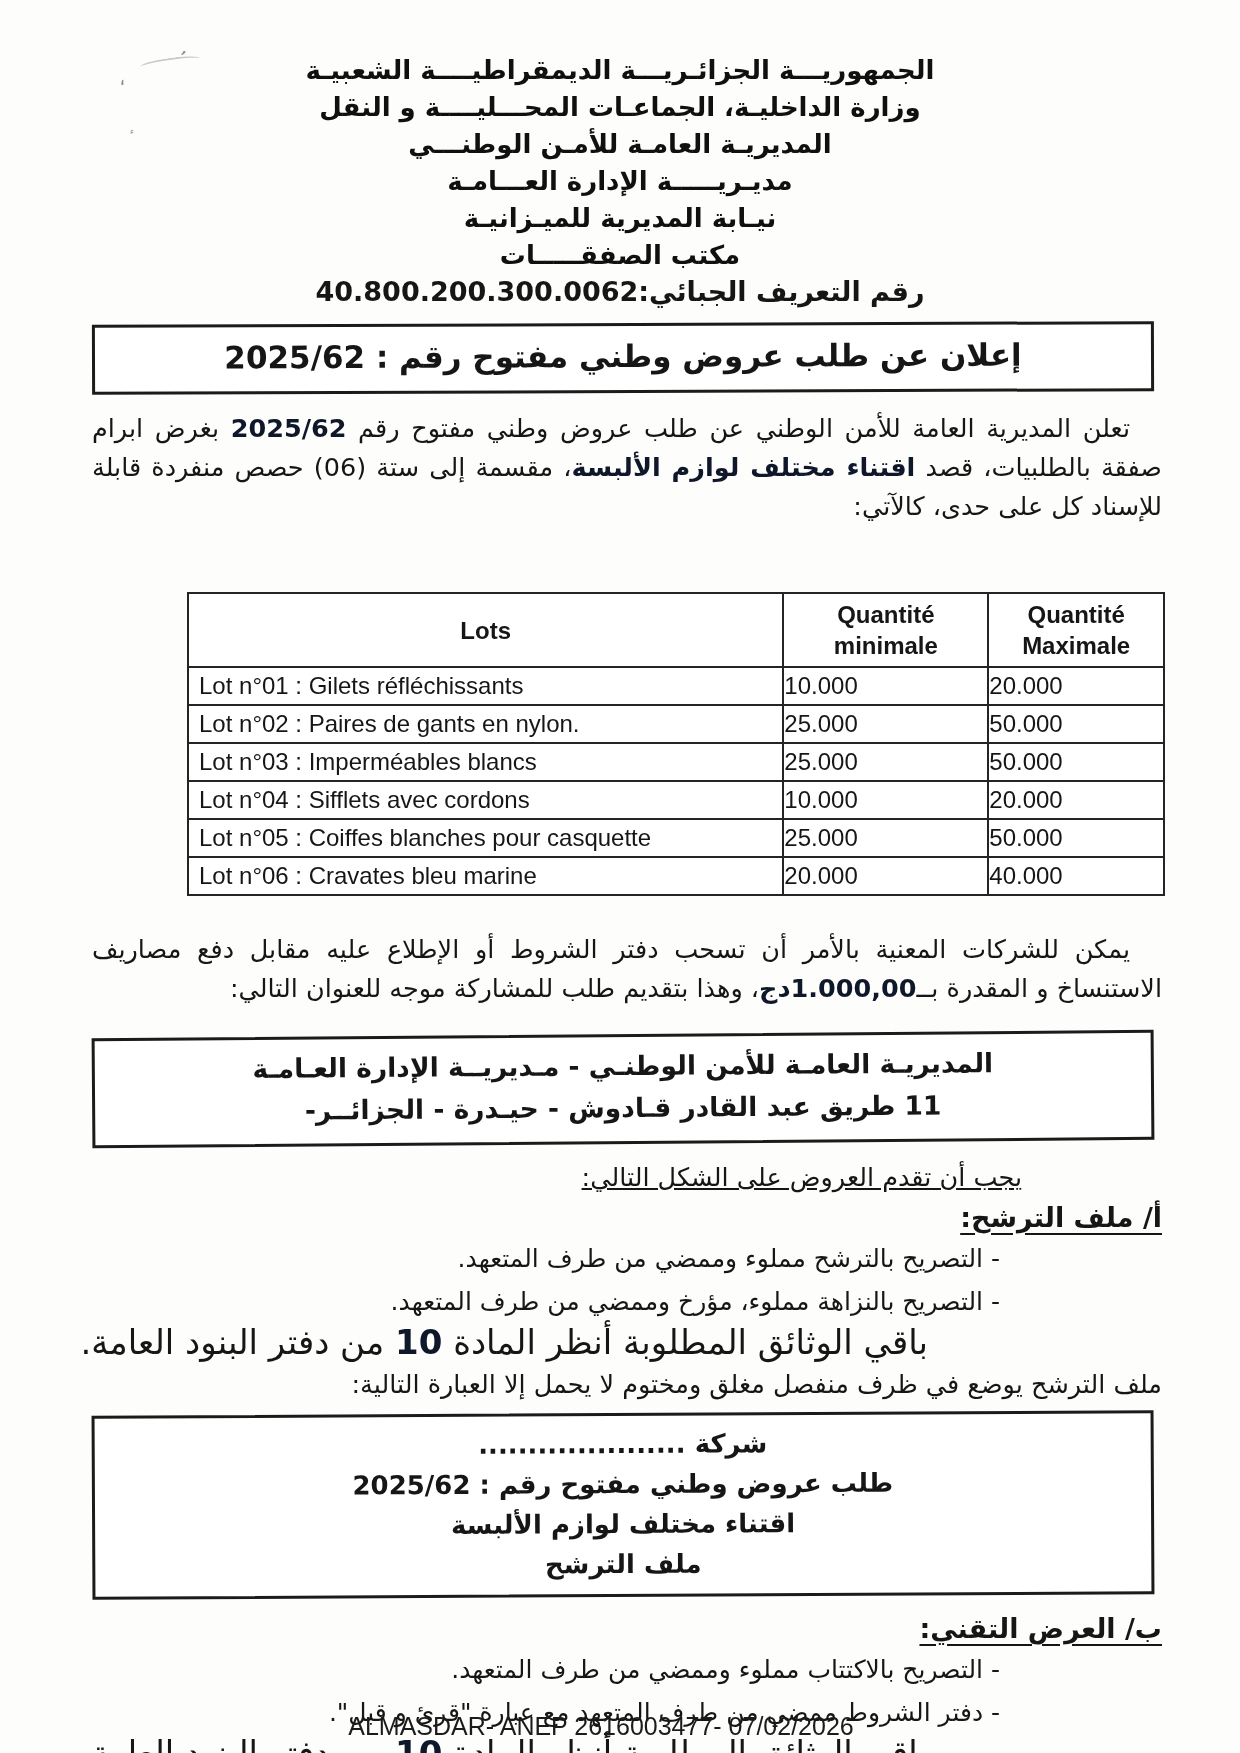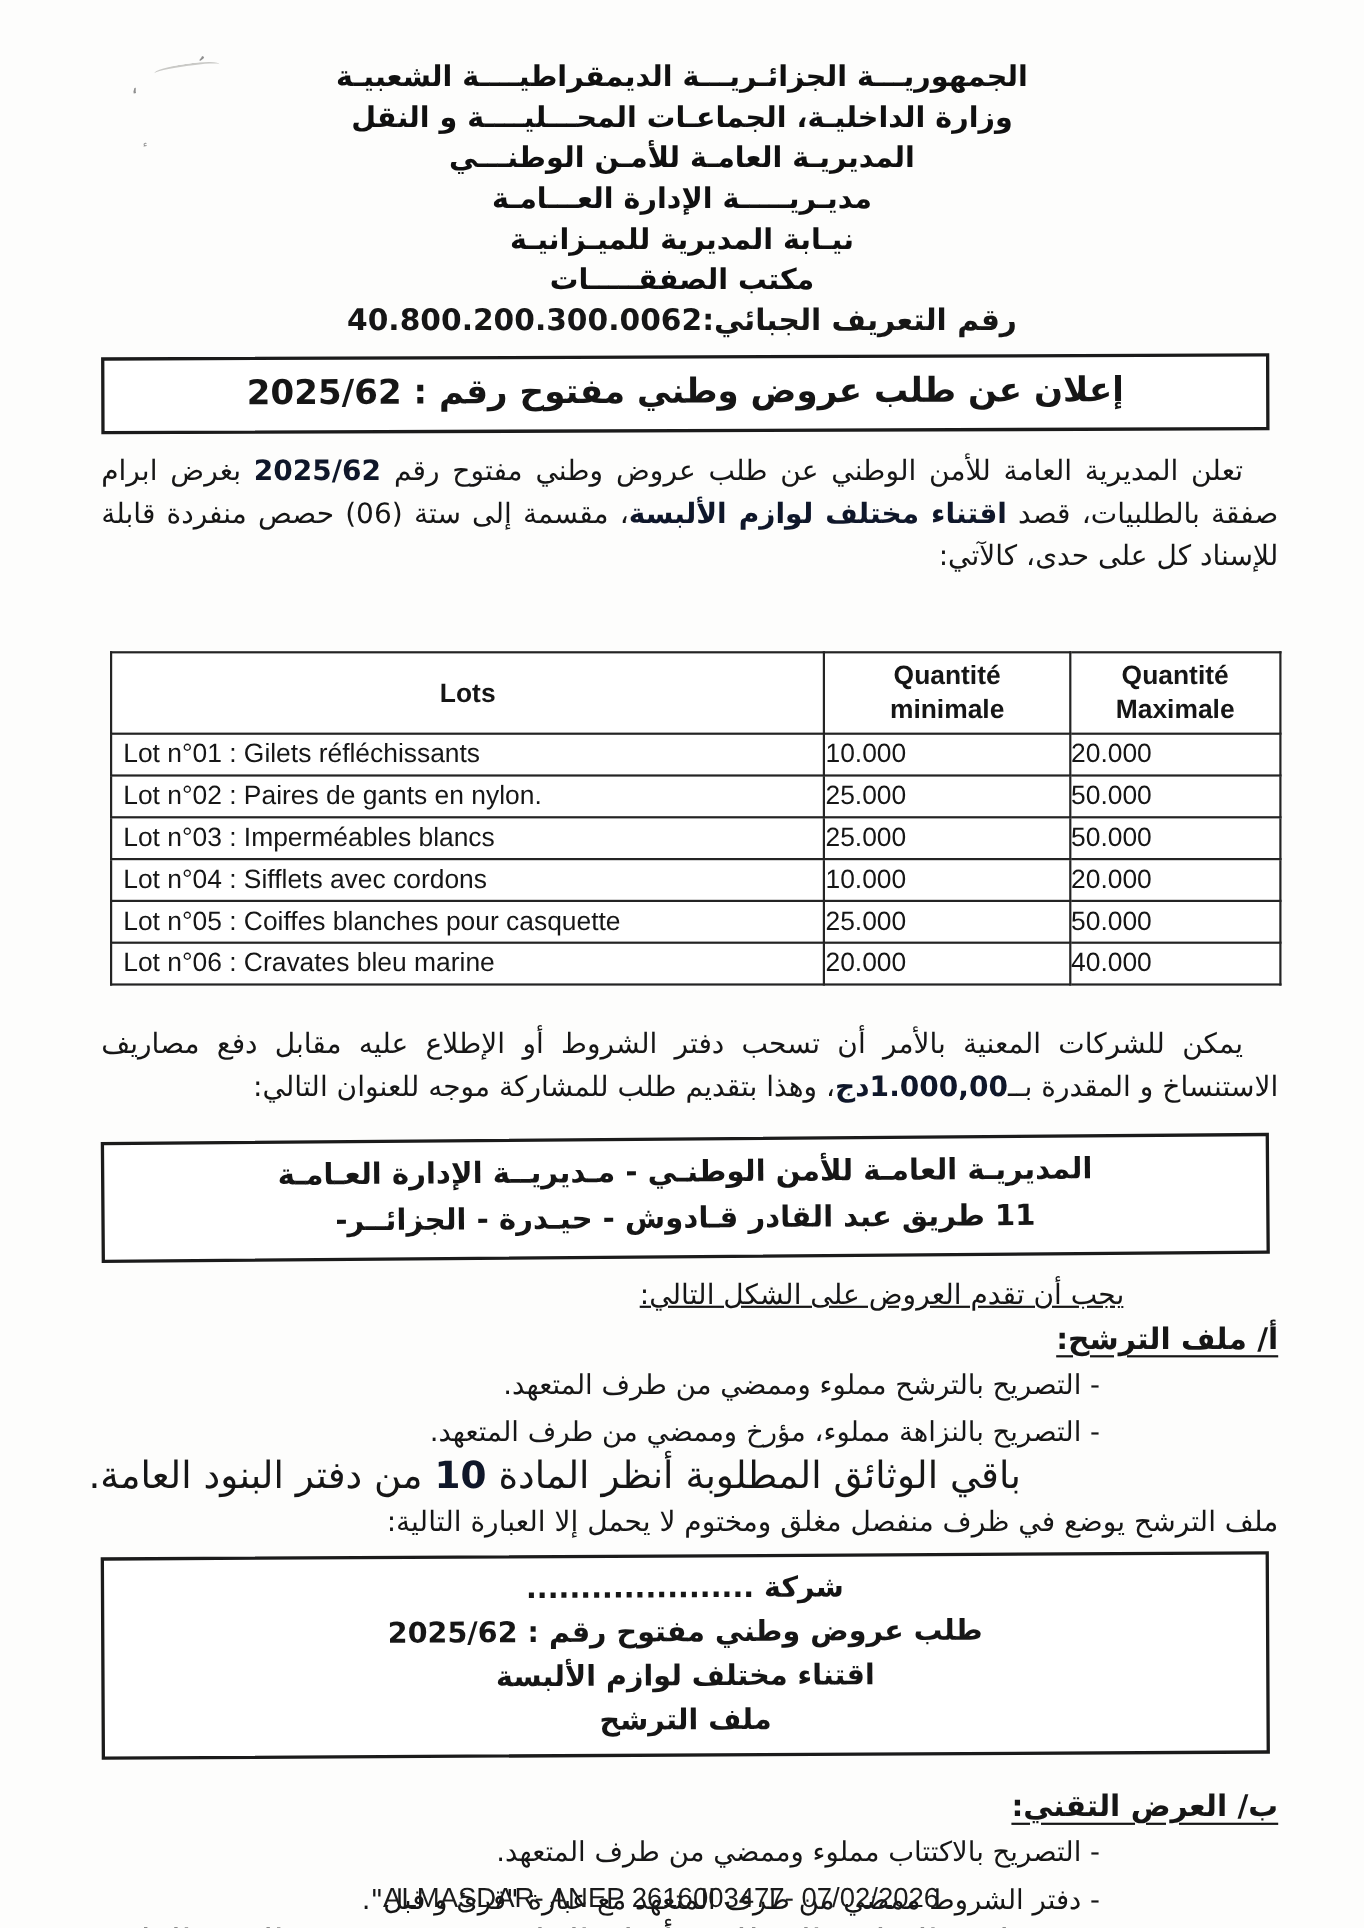--- a/index.html
+++ b/index.html
@@ -47,21 +47,21 @@
     font-size:25.5px;
     line-height:39px;
     text-align:justify;
     text-indent:32px;
   }
   .para b, .docs-line b { font-weight:bold; color:#0f172a; }
   
   .lots-table {
     direction:ltr;
     margin:66px 75px 0 100px;
-    width:1065px;
+    width:978px;
     border-collapse:collapse;
     font-family:"Liberation Sans","DejaVu Sans",sans-serif;
     background:#fff;
   }
   .lots-table th, .lots-table td { border:2px solid #242424; }
   .lots-table th {
     font-size:24px; font-weight:bold; padding:5px 0; line-height:31px;
     vertical-align:middle; text-align:center;
   }
   .lots-table td { font-size:24px; padding:4px 0; height:37px; vertical-align:middle; }
@@ -240,20 +240,20 @@
 
   <p class="envelope-note">ملف الترشح يوضع في ظرف منفصل مغلق ومختوم لا يحمل إلا العبارة التالية:</p>
 
   <div class="bordered-box envelope-box">
     <span class="box-line">شركة .....................</span>
     <span class="box-line">طلب عروض وطني مفتوح رقم : 2025/62</span>
     <span class="box-line">اقتناء مختلف لوازم الألبسة</span>
     <span class="box-line">ملف الترشح</span>
   </div>
 
-  <p class="section-heading" style="margin-top:30px">ب/ العرض التقني:</p>
+  <p class="section-heading" style="margin-top:16px">ب/ العرض التقني:</p>
   <p class="bullet">- التصريح بالاكتتاب مملوء وممضي من طرف المتعهد.</p>
   <p class="bullet">- دفتر الشروط ممضي من طرف المتعهد مع عبارة "قرئ و قبل".</p>
   <p class="docs-line"><span>باقي الوثائق المطلوبة أنظر المادة </span><b>10</b><span> من دفتر البنود العامة.</span></p>
 
   <div class="footer">ALMASDAR- ANEP 2616003477- 07/02/2026</div>
 
 </div>
 
 </body></html>

